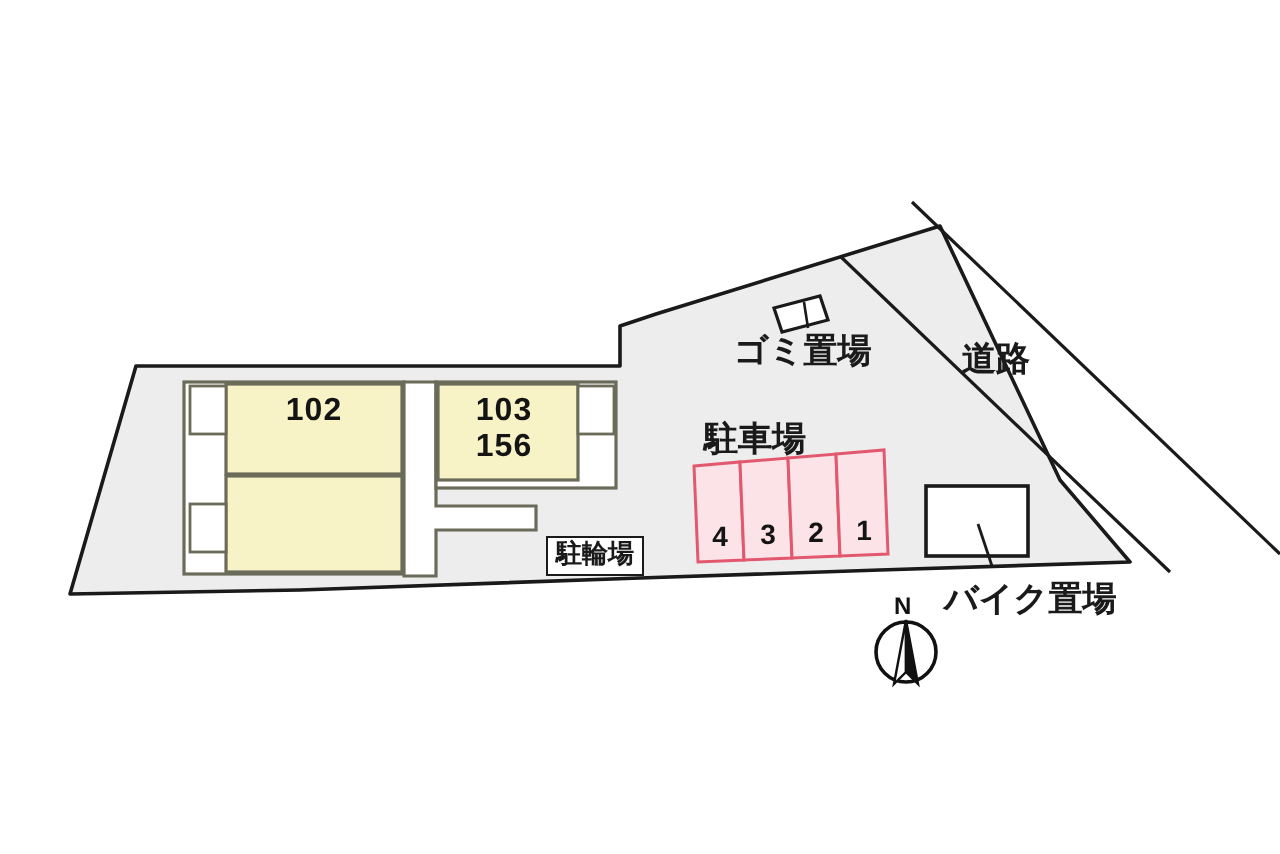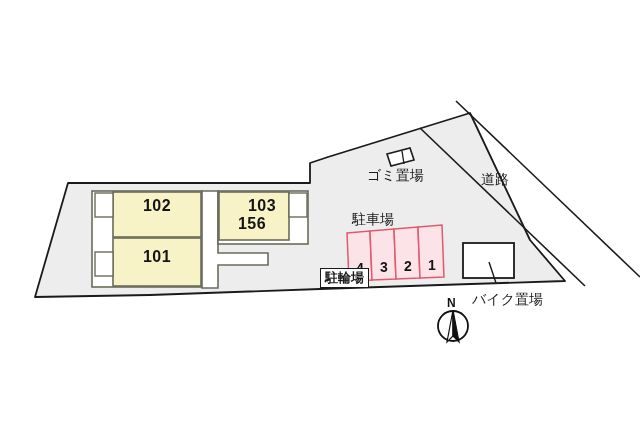--- a/index.html
+++ b/index.html
@@ -41,22 +41,22 @@
     text-align: center;
   }
   .stall-num {
     font-family: "Liberation Sans", "DejaVu Sans", sans-serif;
     font-weight: bold;
     font-size: 14px;
     color: #141414;
     text-align: center;
   }
   .jp-bold {
-    font-weight: normal;
-    font-size: 14px;
+    font-weight: bold;
+    font-size: 17px;
     letter-spacing: 0px;
   }
   .jp-boxed {
     font-weight: bold;
     font-size: 13px;
     border: 1.4px solid #1a1a1a;
     background: #ffffff;
     padding: 2px 4px 3px 4px;
     letter-spacing: 0px;
   }
@@ -124,35 +124,34 @@
     <g>
       <circle cx="453" cy="326" r="15" fill="#ffffff" stroke="#111111" stroke-width="1.8"></circle>
       <polygon points="453,310 447,342 453,336" fill="#ffffff" stroke="#111111" stroke-width="1.2"></polygon>
       <polygon points="453,310 459,342 453,336" fill="#111111" stroke="#111111" stroke-width="1.2"></polygon>
     </g>
 
   </svg>
 
   <div class="map-label unit-num" style="left:117px; top:198px; width:80px;">102</div>
 
-  <div class="map-label unit-num" style="left:117px; top:249px; width:80px;">101</div>
 
-  <div class="map-label unit-num" style="left:219px; top:198px; width:66px;margin-left:10px;">103</div>
+  <div class="map-label unit-num" style="left:219px; top:198px; width:66px;">103</div>
   <div class="map-label unit-num" style="left:219px; top:216px; width:66px;">156</div>
 
   <div class="map-label jp-bold" style="left:352px; top:212px;">駐車場</div>
 
   <div class="map-label stall-num" style="left:351px; top:261px; width:18px;">4</div>
   <div class="map-label stall-num" style="left:375px; top:260px; width:18px;">3</div>
   <div class="map-label stall-num" style="left:399px; top:259px; width:18px;">2</div>
   <div class="map-label stall-num" style="left:423px; top:258px; width:18px;">1</div>
 
   <div class="map-label jp-bold" style="left:367px; top:168px;">ゴミ置場</div>
 
-  <div class="map-label jp-boxed" style="left:273px; top:268px;margin-left:47px;">駐輪場</div>
+  <div class="map-label jp-boxed" style="left:273px; top:268px;">駐輪場</div>
 
   <div class="map-label jp-bold" style="left:472px; top:292px;">バイク置場</div>
 
   <div class="map-label jp-bold" style="left:481px; top:172px;">道路</div>
 
   <div class="map-label compass-n" style="left:447px; top:297px;">N</div>
 
 </div>
 
 </body></html>

